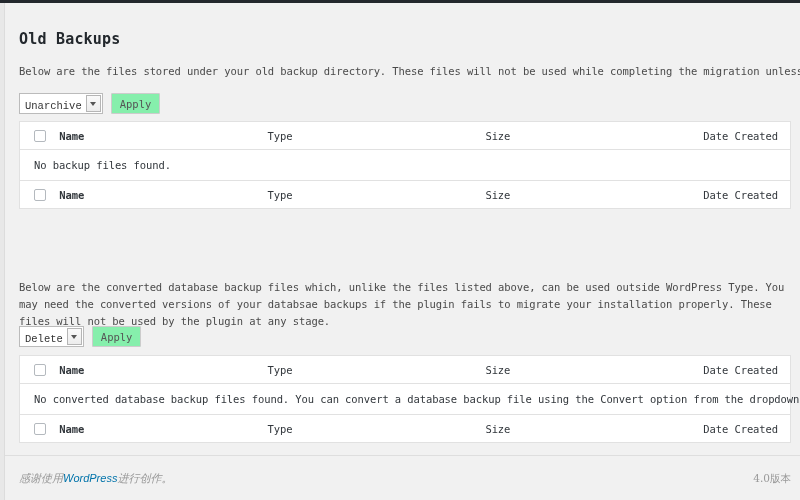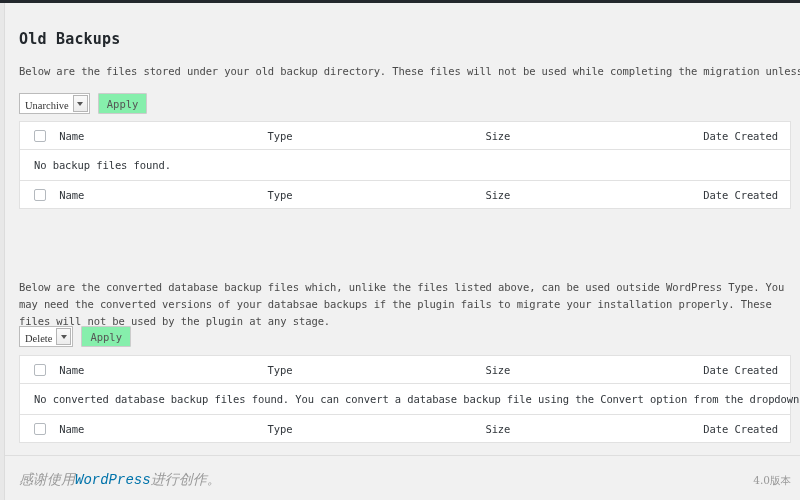--- a/index.html
+++ b/index.html
@@ -79,21 +79,21 @@
   .fake-select {
     display: inline-flex;
     align-items: stretch;
     background: #fff;
     border: 1px solid #bbb;
     height: 21px;
     box-sizing: border-box;
     cursor: pointer;
   }
   .fake-select .sel-label {
-    font-family: Liberation Serif, serif;
+    font-family: Liberation Mono, monospace;
     font-size: 10.5px;
     color: #333;
     padding: 6px 4px 0 5px;
     display: flex;
     align-items: center;
     line-height: 1;
   }
   .fake-select .sel-arrow-btn {
     width: 15px;
     border-left: 1px solid #ccc;
@@ -153,21 +153,21 @@
 
   .cell {
     font-family: "DejaVu Sans Mono", "Liberation Mono", monospace;
     font-size: 10.5px;
     color: #32373c;
     letter-spacing: -0.1px;
     white-space: nowrap;
     box-sizing: border-box;
   }
   .col-cb   { width: 40px; padding-left: 14px; display: flex; align-items: center; }
-  .col-name { width: 214px; }
+  .col-name { width: 214px; font-weight: bold; }
   .col-type { width: 224px; }
   .col-size { width: 224px; }
   .col-date { flex: 1; text-align: left; padding-right: 12px; }
 
   .cb {
     width: 12px; height: 12px;
     border: 1px solid #b4b9be;
     background: #fff;
     box-sizing: border-box;
     border-radius: 2px;
@@ -195,22 +195,22 @@
   #footer {
     position: absolute;
     left: 14px;
     top: 468px;
     width: 772px;
     display: flex;
     justify-content: space-between;
     align-items: baseline;
   }
   .footer-text {
-    font-family: Liberation Mono, monospace;
-    font-size: 14px;
+    font-family: Liberation Sans, sans-serif;
+    font-size: 11px;
     font-style: italic;
     color: #999;
   }
   .footer-link {
     color: #0073aa;
     font-style: italic;
     text-decoration: none;
     cursor: pointer;
   }
   .footer-version {

